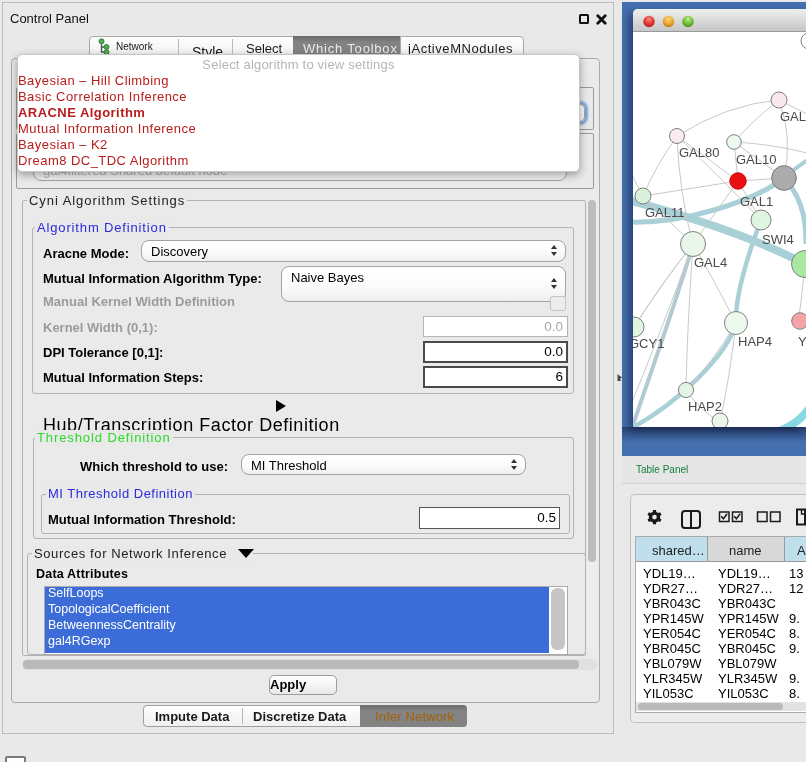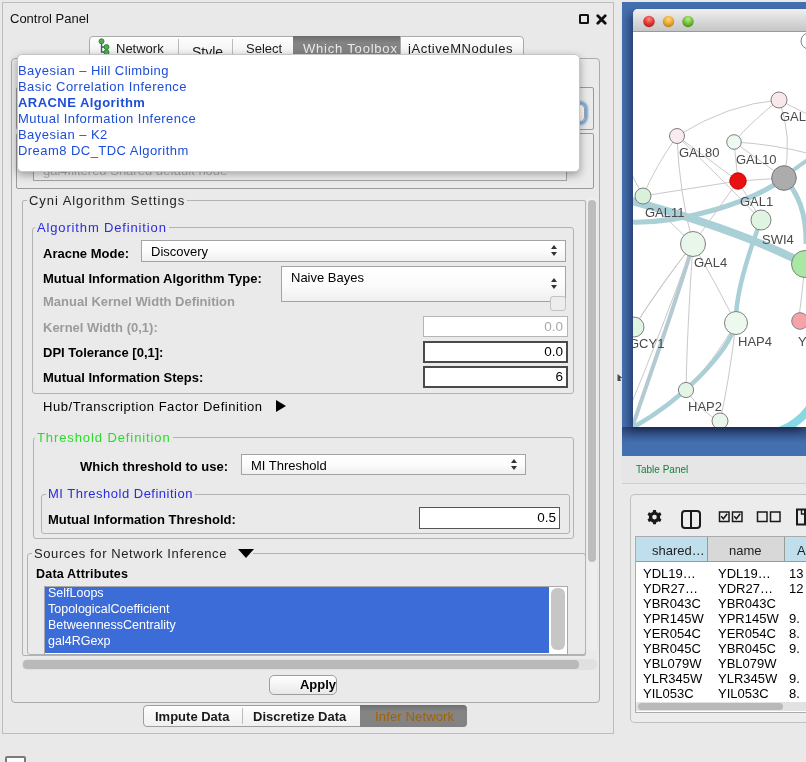--- a/index.html
+++ b/index.html
@@ -1,18 +1,18 @@
 <!DOCTYPE html>
 <html><head><meta charset="utf-8"><style>
 html,body{margin:0;padding:0}
 body{width:806px;height:762px;background:#E9E9E9;font-family:"Liberation Sans",sans-serif;overflow:hidden;position:relative}
 .abs{position:absolute}
 .lbl{font-size:13px;font-weight:bold;color:#000;white-space:nowrap}
 .dis{color:#9B9B9B}
-.combo{position:absolute;background:linear-gradient(180deg,#FFFFFF 0%,#FBFBFB 55%,#EFEFEF 100%);border:1px solid #A3A3A3;border-radius:0;box-sizing:border-box}
+.combo{position:absolute;background:linear-gradient(180deg,#FFFFFF 0%,#FBFBFB 55%,#EFEFEF 100%);border:1px solid #A3A3A3;border-radius:8px;box-sizing:border-box}
 .combo .ctext{position:absolute;left:9px;top:3px;font-size:13px;color:#000}
 .arrows{position:absolute;display:block;right:7px;top:50%;margin-top:-6px;width:7px;height:12px}
 .tri-u{display:block;width:0;height:0;border-left:3.5px solid transparent;border-right:3.5px solid transparent;border-bottom:4.5px solid #333;margin-bottom:3px}
 .tri-d{display:block;width:0;height:0;border-left:3.5px solid transparent;border-right:3.5px solid transparent;border-top:4.5px solid #333}
 .field{position:absolute;background:#fff;box-sizing:border-box;font-size:13.5px;text-align:right}
 .group{position:absolute;border:1px solid #B2B2B2;border-radius:3px;box-sizing:border-box}
 .gtitle{position:absolute;background:#E9E9E9;font-size:13px;padding:0 2px;white-space:nowrap}
 </style></head><body>
 
 <div class="abs" style="left:2px;top:2px;width:612px;height:732px;background:#E9E9E9;border:1px solid #BDBDBD;box-sizing:border-box"></div>
@@ -27,21 +27,21 @@
 <div class="abs" style="left:178px;top:39px;width:1px;height:16px;background:#BBB"></div>
 <div class="abs" style="left:232px;top:39px;width:1px;height:16px;background:#BBB"></div>
 <div class="abs" style="left:293px;top:36px;width:107px;height:22px;background:linear-gradient(180deg,#6C6C6C,#838383 30%,#828282);box-sizing:border-box"></div>
 <div class="abs" style="left:400px;top:36px;width:1px;height:22px;background:#A9A9A9"></div>
 <svg class="abs" style="left:98px;top:38px" width="13" height="17" viewBox="0 0 13 17">
   <path d="M3.5 3.5 L3.5 14 L7.5 14 M3.5 9 L7.5 9" stroke="#4A5568" stroke-width="1.3" fill="none"></path>
   <circle cx="3.5" cy="3.3" r="2.5" fill="#4CAF50" stroke="#2E7D32" stroke-width="0.9"></circle>
   <circle cx="8.5" cy="9" r="2.5" fill="#4CAF50" stroke="#2E7D32" stroke-width="0.9"></circle>
   <circle cx="8.5" cy="14.2" r="2.5" fill="#4CAF50" stroke="#2E7D32" stroke-width="0.9"></circle>
 </svg>
-<div class="abs" style="left:116px;top:41px;font-size:13px;color:#1A1A1A">Network</div>
+<div class="abs" style="left:116px;top:41px;font-size:10px;color:#1A1A1A">Network</div>
 <div class="abs" style="left:192px;top:44px;font-size:14px;color:#1A1A1A">Style</div>
 <div class="abs" style="left:246px;top:41px;font-size:13px;color:#1A1A1A">Select</div>
 <div class="abs" style="left:303px;top:41px;font-size:13px;color:#EBEBEB;letter-spacing:0.8px">Which Toolbox</div>
 <div class="abs" style="left:408px;top:41px;font-size:13px;color:#1A1A1A;letter-spacing:0.55px">jActiveMNodules</div>
 
 <div class="abs" style="left:11px;top:58px;width:589px;height:645px;background:#EAEAEA;border:1px solid #ABABAB;border-radius:4px;box-sizing:border-box"></div>
 
 <div class="abs" style="left:16px;top:87px;width:578px;height:43px;border:1px solid #9A9A9A;border-radius:2px;box-sizing:border-box"></div>
 <div class="abs" style="left:16px;top:133px;width:578px;height:56px;border:1px solid #9A9A9A;border-radius:2px;box-sizing:border-box"></div>
 <div class="combo" style="left:100px;top:104px;width:485px;height:18px;box-shadow:0 0 2px 3px rgba(74,140,210,0.7);border-radius:5px"></div>
@@ -78,21 +78,21 @@
   </div>
 <div class="lbl dis abs" style="left:43px;top:294px">Manual Kernel Width Definition</div>
 <div class="abs" style="left:550px;top:296px;width:14px;height:13px;background:#EDEDED;border:1px solid #C2C2C2;border-radius:3px"></div>
 <div class="lbl dis abs" style="left:43px;top:320px">Kernel Width (0,1):</div>
 <div class="field" style="left:423px;top:316px;width:145px;height:21px;border:1px solid #B5B5B5;color:#A8A8A8;line-height:19px;padding-right:4px">0.0</div>
 <div class="lbl abs" style="left:43px;top:345px">DPI Tolerance [0,1]:</div>
 <div class="field" style="left:423px;top:341px;width:145px;height:22px;border:2px solid #4A4A4A;color:#000;line-height:18px;padding-right:3px">0.0</div>
 <div class="lbl abs" style="left:43px;top:370px">Mutual Information Steps:</div>
 <div class="field" style="left:423px;top:366px;width:145px;height:22px;border:2px solid #4A4A4A;color:#000;line-height:18px;padding-right:3px">6</div>
 
-<div class="abs" style="left:43px;top:399px;font-size:13px;color:#000;white-space:nowrap;letter-spacing:0.55px">Hub/Transcription Factor Definition</div>
+<div class="abs" style="left:43px;top:415px;font-size:18px;color:#000;white-space:nowrap;letter-spacing:0.55px">Hub/Transcription Factor Definition</div>
 <div class="abs" style="left:276px;top:400px;width:0;height:0;border-top:6.5px solid transparent;border-bottom:6.5px solid transparent;border-left:10px solid #000"></div>
 
 <div class="group" style="left:33px;top:437px;width:541px;height:102px"></div>
 <div class="gtitle" style="left:35px;top:430px;color:#2ADB2A;letter-spacing:0.9px">Threshold Definition</div>
 <div class="lbl abs" style="left:80px;top:459px">Which threshold to use:</div>
 <div class="combo" style="left:241px;top:454px;width:285px;height:21px">
     <span class="ctext">MI Threshold</span>
     <span class="arrows">
       <span class="tri-u"></span>
       <span class="tri-d"></span>
@@ -107,33 +107,34 @@
 <div class="group" style="left:27px;top:553px;width:559px;height:102px"></div>
 <div class="gtitle" style="left:32px;top:546px;color:#222;padding-right:26px;letter-spacing:0.6px">Sources for Network Inference</div>
 <div class="abs" style="left:238px;top:549px;width:0;height:0;border-left:8px solid transparent;border-right:8px solid transparent;border-top:9px solid #000"></div>
 <div class="lbl abs" style="left:36px;top:567px;font-size:12.5px;letter-spacing:0.2px">Data Attributes</div>
 
 <div class="abs" style="left:44px;top:586px;width:524px;height:69px;background:#fff;border:1px solid #A9A9A9;box-sizing:border-box"></div>
 <div class="abs" style="left:45px;top:587px;width:504px;height:66px;background:#3C6CD7"></div>
 <div class="abs" style="left:48px;top:585px;font-size:12.5px;color:#fff;line-height:16px">SelfLoops<br>TopologicalCoefficient<br>BetweennessCentrality<br>gal4RGexp</div>
 <div class="abs" style="left:551px;top:588px;width:14px;height:62px;background:#C6C6C6;border-radius:6px"></div>
 
-<div class="abs" style="left:269px;top:675px;width:68px;height:20px;background:linear-gradient(180deg,#FFFFFF,#F2F2F2 60%,#E8E8E8);border:1px solid #9E9E9E;border-radius:5px;box-sizing:border-box;text-align:right;font-size:13px;font-weight:bold;line-height:18px">Apply</div>
+<div class="abs" style="left:269px;top:675px;width:68px;height:20px;background:linear-gradient(180deg,#FFFFFF,#F2F2F2 60%,#E8E8E8);border:1px solid #9E9E9E;border-radius:5px;box-sizing:border-box;text-align:left;font-size:13px;font-weight:bold;line-height:18px">Apply</div>
 
 <div class="abs" style="left:143px;top:705px;width:324px;height:22px;background:linear-gradient(180deg,#FEFEFE,#F0F0F0);border:1px solid #9E9E9E;border-radius:4px;box-sizing:border-box"></div>
 <div class="abs" style="left:242px;top:708px;width:1px;height:16px;background:#BBB"></div>
 <div class="abs" style="left:360px;top:705px;width:107px;height:22px;background:linear-gradient(180deg,#6E6E6E,#848484 30%,#828282);border-radius:0 4px 4px 0"></div>
 <div class="abs" style="left:155px;top:709px;font-size:13px;font-weight:bold;color:#1A1A1A">Impute Data</div>
 <div class="abs" style="left:253px;top:709px;font-size:13px;font-weight:bold;color:#1A1A1A">Discretize Data</div>
 <div class="abs" style="left:375px;top:709px;font-size:13px;color:#a16207;letter-spacing:0.15px">Infer Network</div>
 
 <div class="abs" style="left:5px;top:756px;width:21px;height:12px;background:#FDFDFD;border:2.5px solid #7A7A7A;border-radius:2px;box-sizing:border-box"></div>
 
 <div class="abs" style="left:17px;top:54px;width:563px;height:118px;background:#FFFFFF;border:1px solid #C6C6C6;border-radius:5px;box-sizing:border-box;box-shadow:0 3px 9px rgba(0,0,0,0.35)">
-  <div style="font-size:13px;color:#1d4ed8;line-height:16px;margin-left:0px;margin-top:8px;letter-spacing:0.45px">
+  <div style="text-align:center;font-size:13px;color:#B5B5B5;margin-top:2px;letter-spacing:0.2px">Select algorithm to view settings</div>
+  <div style="font-size:13px;color:#b91c1c;line-height:16px;margin-left:0px;margin-top:1px;letter-spacing:0.45px">
     Bayesian – Hill Climbing<br>
     Basic Correlation Inference<br>
     <b>ARACNE Algorithm</b><br>
     Mutual Information Inference<br>
     Bayesian – K2<br>
     Dream8 DC_TDC Algorithm
   </div>
 </div>
 
 <svg class="abs" style="left:616px;top:373px" width="8" height="9" viewBox="0 0 8 9">

